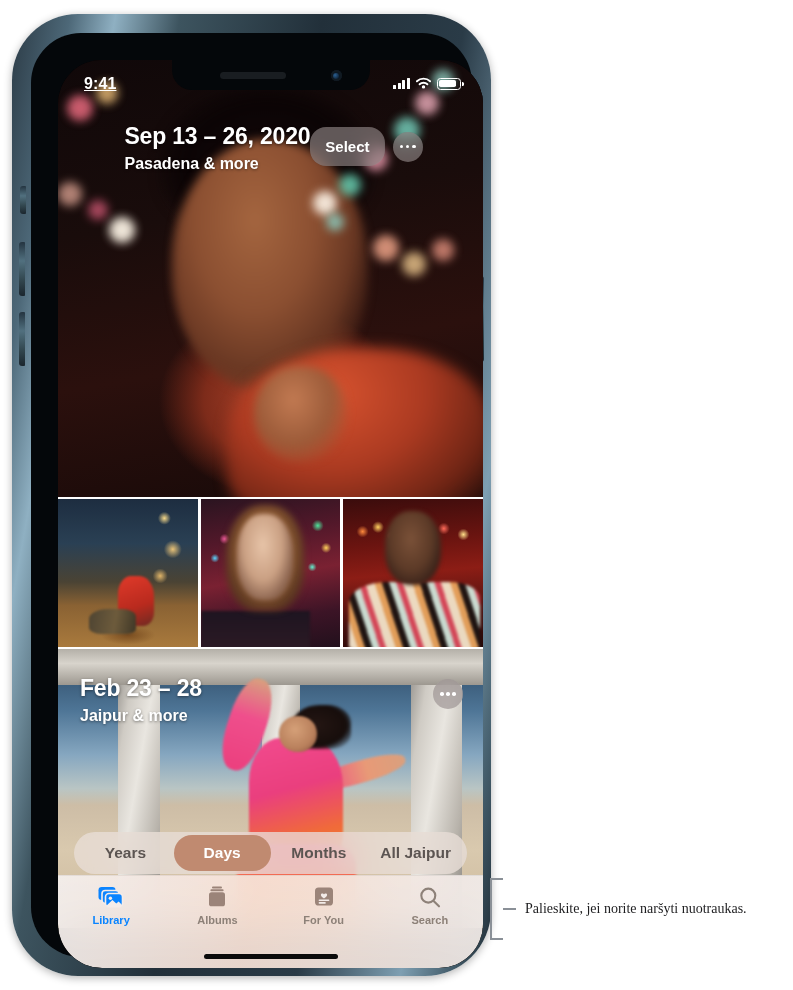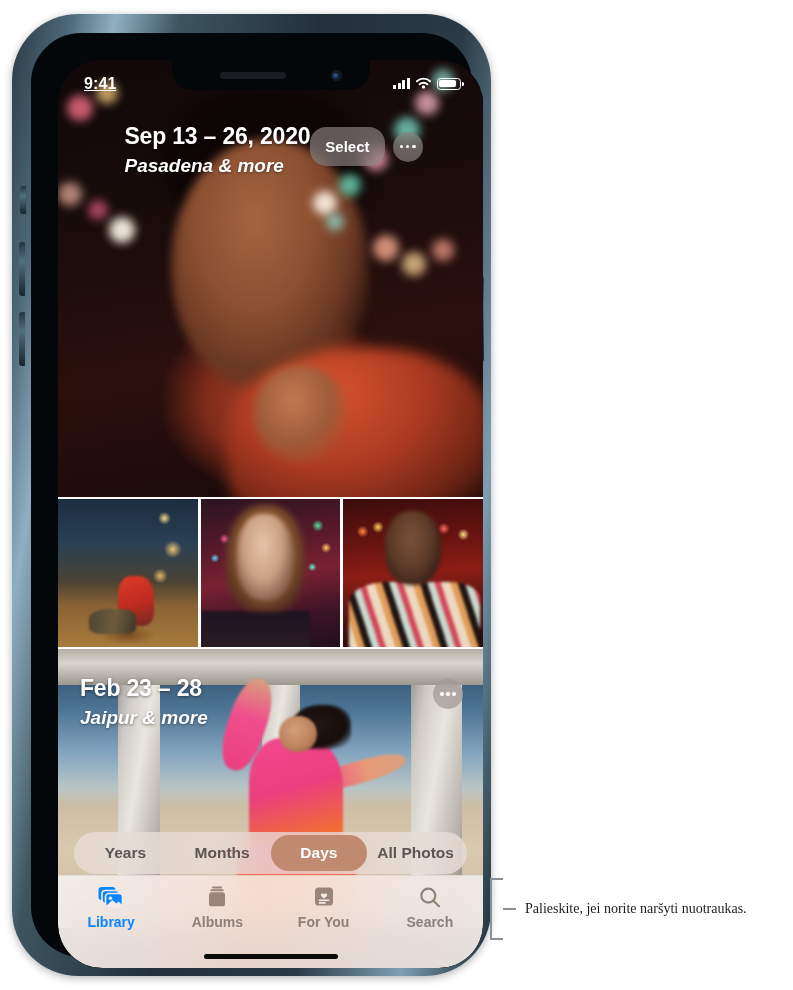--- a/index.html
+++ b/index.html
@@ -333,23 +333,22 @@
     z-index: 12;
   }
   .sec-header-1 { top: 64px; justify-content: center; }
   .sec-header-2 { top: 616px; padding-right: 20px; }
   .sec-title {
     color:#fff; font-size:23px; font-weight:bold; letter-spacing:-0.2px;
     text-shadow: 0 1px 3px rgba(0,0,0,0.45);
     margin:0; line-height:1.12;
   }
   .sec-sub {
-    color:#fff; font-size:19px; font-weight:600; margin-top:5px;
+    color:#fff; font-size:16px; font-weight:600; margin-top:5px;
     text-shadow: 0 1px 3px rgba(0,0,0,0.45);
-    font-style: italic;
   }
   .hdr-actions { display:flex; align-items:center; gap:8px; padding-top:3px;}
   .pill-select {
     background: rgba(150,140,140,0.62);
     color:#fff; font-size:15px; font-weight:600;
     padding: 11px 15px; border-radius: 16px;
     backdrop-filter: blur(8px);
     border:none; cursor:pointer;
   }
   .dots-btn {
@@ -392,21 +391,21 @@
     backdrop-filter: blur(22px);
     border-top: 0.5px solid rgba(0,0,0,0.06);
     display:flex; align-items:flex-start;
     padding-top: 8px;
     z-index: 22;
   }
   .tab {
     flex:1; display:flex; flex-direction:column; align-items:center; gap:4px;
     cursor:pointer;
   }
-  .tab-label { font-size:14px; font-weight:600; color:#8d8178; }
+  .tab-label { font-size:11px; font-weight:600; color:#8d8178; }
   .tab.active .tab-label { color:#0a84ff; }
   .tab-icon { height:26px; display:flex; align-items:center; justify-content:center; }
 
   .home-ind {
     position:absolute; left:50%; transform:translateX(-50%);
     bottom: 9px; width:134px; height:5px; border-radius:3px;
     background:#0b0b0b; z-index:30;
   }
 
   
@@ -534,23 +533,23 @@
                   <span></span>
                   <span></span>
                 </button>
               </div>
             </div>
           </div>
         </div>
 
         <div class="segmented">
           <div class="seg-item">Years</div>
+          <div class="seg-item active">Days</div>
           <div class="seg-item">Months</div>
-          <div class="seg-item active">Days</div>
-          <div class="seg-item">All Photos</div>
+          <div class="seg-item">All Jaipur</div>
         </div>
 
         <div class="tabbar">
 
           <div class="tab active">
             <div class="tab-icon">
               <svg width="27" height="22" viewBox="0 0 27 22">
                 <rect x="0.5" y="1" width="17" height="13" rx="3.2" fill="#0a84ff"></rect>
                 <rect x="4" y="4.5" width="17" height="13" rx="3.2" fill="#0a84ff" stroke="#f4ece9" stroke-width="1.6"></rect>
                 <rect x="7.5" y="7.5" width="17" height="13.2" rx="3.4" fill="#0a84ff" stroke="#f4ece9" stroke-width="1.6"></rect>

